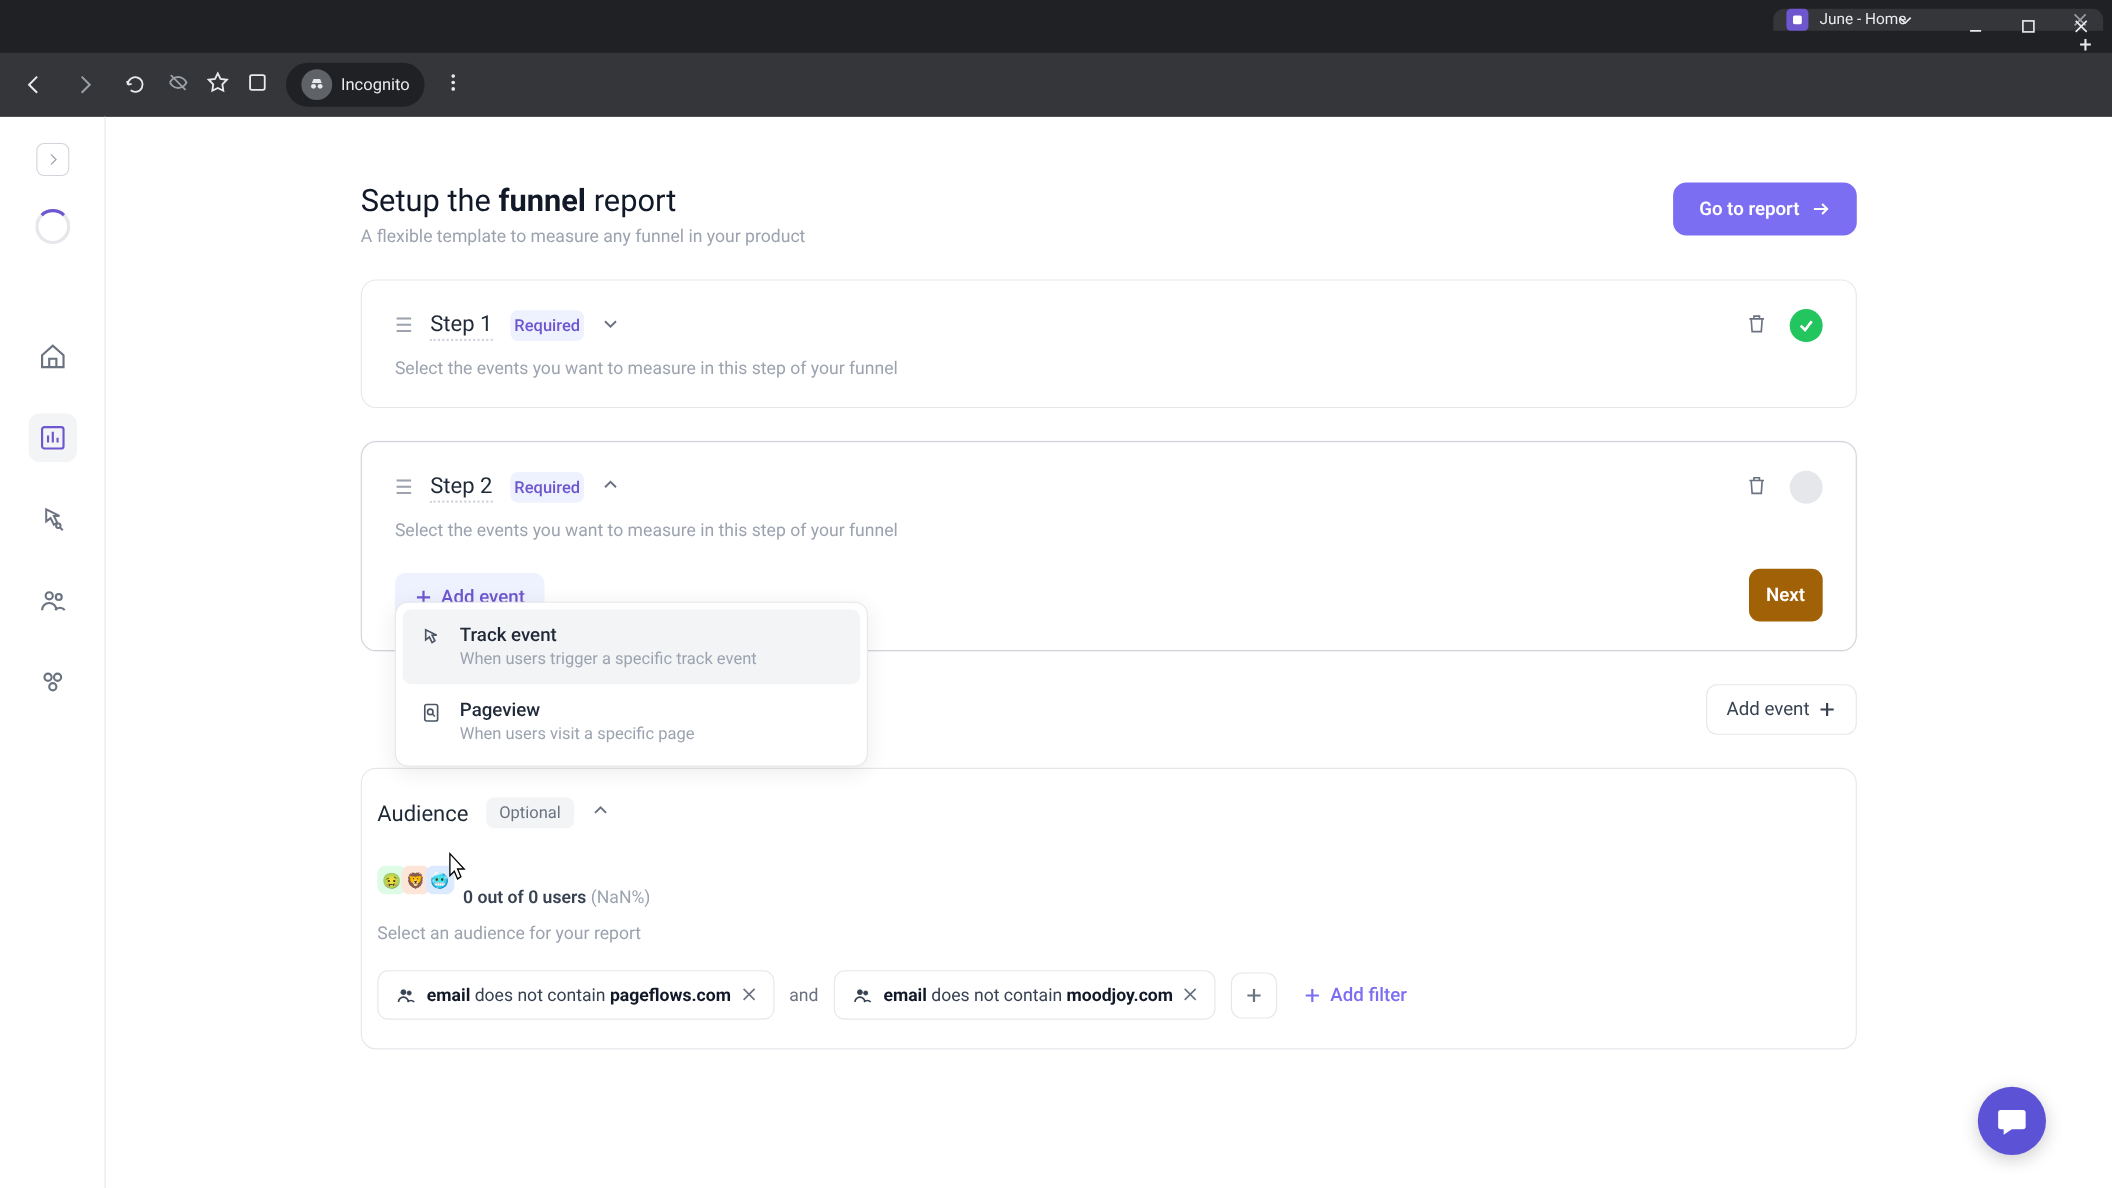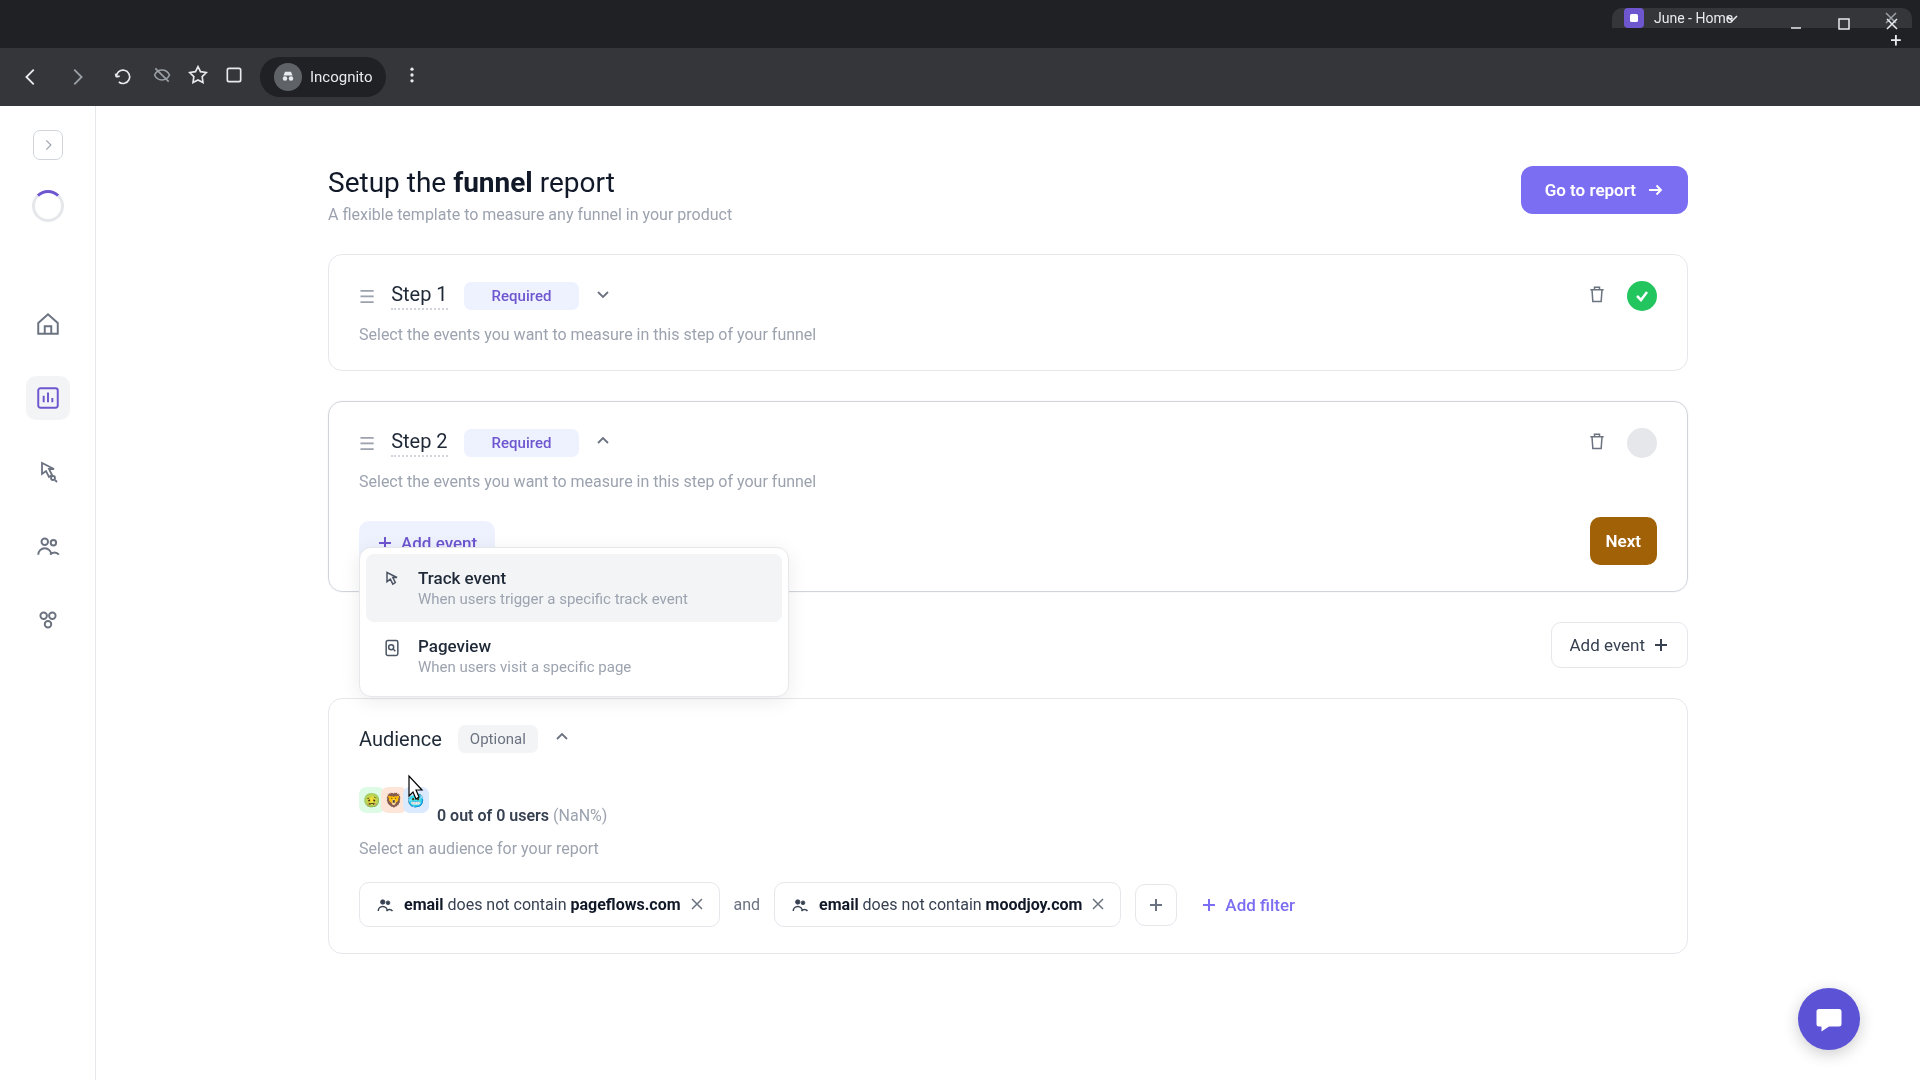--- a/index.html
+++ b/index.html
@@ -46,21 +46,21 @@
 .title { font-size: 28px; color: #111827; font-weight: 400; }
 .title b { font-weight: 700; }
 .subtitle { color: #9ca3af; font-size: 16px; margin-top: 6px; }
 .go-report { background: #7c6ef2; color: #fff; border: none; border-radius: 12px; padding: 14px 24px; font-size: 17px; font-weight: 600; display: flex; align-items: center; gap: 10px; cursor: pointer; }
 
 .card { border: 1.5px solid #e5e7eb; border-radius: 14px; padding: 26px 30px; margin-bottom: 30px; background: #fff; }
 .card.focused { border-color: #d1d5db; box-shadow: 0 0 0 1px rgba(0,0,0,0.02); }
 .step-header { display: flex; align-items: center; gap: 16px; }
 .drag-handle { color: #9ca3af; cursor: grab; font-size: 18px; }
 .step-name { font-size: 20px; color: #1f2937; border-bottom: 2px dotted #d1d5db; padding-bottom: 2px; }
-.required-badge { background: #eef2ff; color: #6e56cf; font-size: 15px; padding: 5px 28px; border-radius: 7px; font-weight: 500; }
+.required-badge { background: #eef2ff; color: #6e56cf; font-size: 15px; padding: 5px 4px; border-radius: 7px; font-weight: 500; }
 .chevron { color: #6b7280; cursor: pointer; }
 .step-actions { margin-left: auto; display: flex; align-items: center; gap: 20px; }
 .trash { color: #6b7280; cursor: pointer; }
 .status-dot { width: 30px; height: 30px; border-radius: 50%; display: flex; align-items: center; justify-content: center; }
 .status-dot.done { background: #22c55e; color: #fff; }
 .status-dot.pending { background: #e5e7eb; }
 .step-desc { color: #9ca3af; font-size: 16px; margin-top: 14px; }
 
 .add-event-btn { display: inline-flex; align-items: center; gap: 8px; background: #eef2ff; color: #6e56cf; border: none; border-radius: 10px; padding: 12px 18px; font-size: 17px; font-weight: 500; cursor: pointer; margin-top: 30px; }
 .next-btn { background: #a16207; color: #fff; border: none; border-radius: 10px; padding: 14px 16px; font-size: 17px; font-weight: 600; cursor: pointer; float: right; margin-top: 22px; }
@@ -70,21 +70,21 @@
 .dropdown { position: absolute; top: 56px; left: 0; width: 430px; background: #fff; border: 1px solid #e5e7eb; border-radius: 12px; box-shadow: 0 4px 20px rgba(0,0,0,0.08); padding: 6px; z-index: 10; }
 .dropdown-item { display: flex; gap: 14px; padding: 14px 16px; border-radius: 8px; cursor: pointer; }
 .dropdown-item.hover { background: #f3f4f6; }
 .dropdown-icon { width: 22px; color: #4b5563; margin-top: 2px; }
 .dropdown-title { font-size: 17px; color: #1f2937; font-weight: 500; }
 .dropdown-desc { font-size: 15px; color: #9ca3af; margin-top: 2px; }
 
 .add-step-row { display: flex; justify-content: flex-end; margin-bottom: 30px; }
 .add-step-btn { display: flex; align-items: center; gap: 8px; border: 1.5px solid #e5e7eb; background: #fff; border-radius: 10px; padding: 12px 18px; font-size: 17px; color: #374151; cursor: pointer; }
 
-.audience-card { border: 1.5px solid #e5e7eb; border-radius: 14px; padding: 26px 30px; }
+.audience-card { border: 1.5px solid #e5e7eb; border-radius: 14px; padding: 26px 14px; }
 .audience-header { display: flex; align-items: center; gap: 16px; }
 .audience-title { font-size: 20px; color: #1f2937; }
 .optional-badge { background: #f3f4f6; color: #6b7280; font-size: 15px; padding: 5px 12px; border-radius: 7px; }
 .user-row { display: flex; align-items: center; gap: 12px; margin-top: 22px; }
 .user-avatars { display: flex; }
 .user-avatar { width: 26px; height: 26px; border-radius: 7px; margin-right: -4px; display:flex; align-items:center; justify-content:center; font-size:14px; }
 .user-count { font-size: 16px; color: #374151; font-weight: 600; margin-top: 31px; }
 .user-pct { color: #9ca3af; font-weight: 400; }
 .audience-desc { color: #9ca3af; font-size: 16px; margin-top: 14px; }
 

